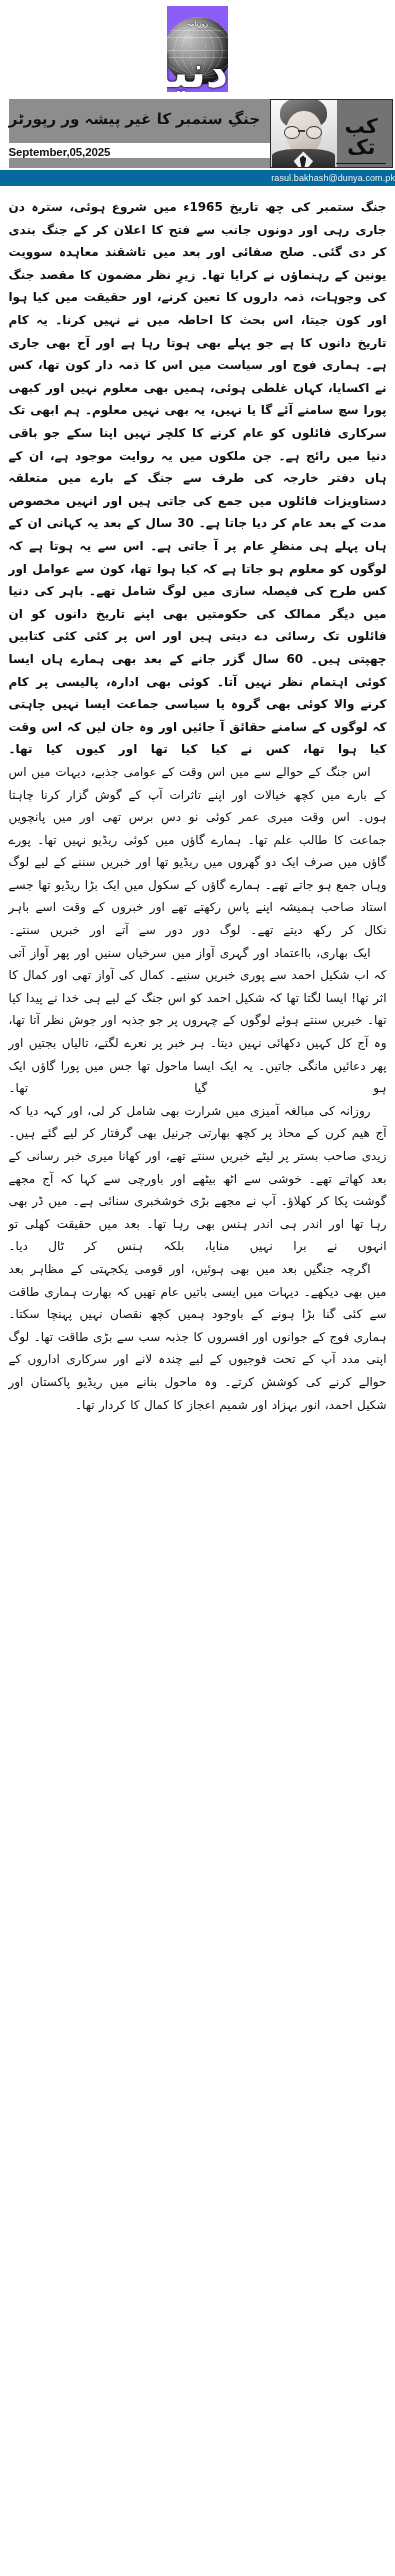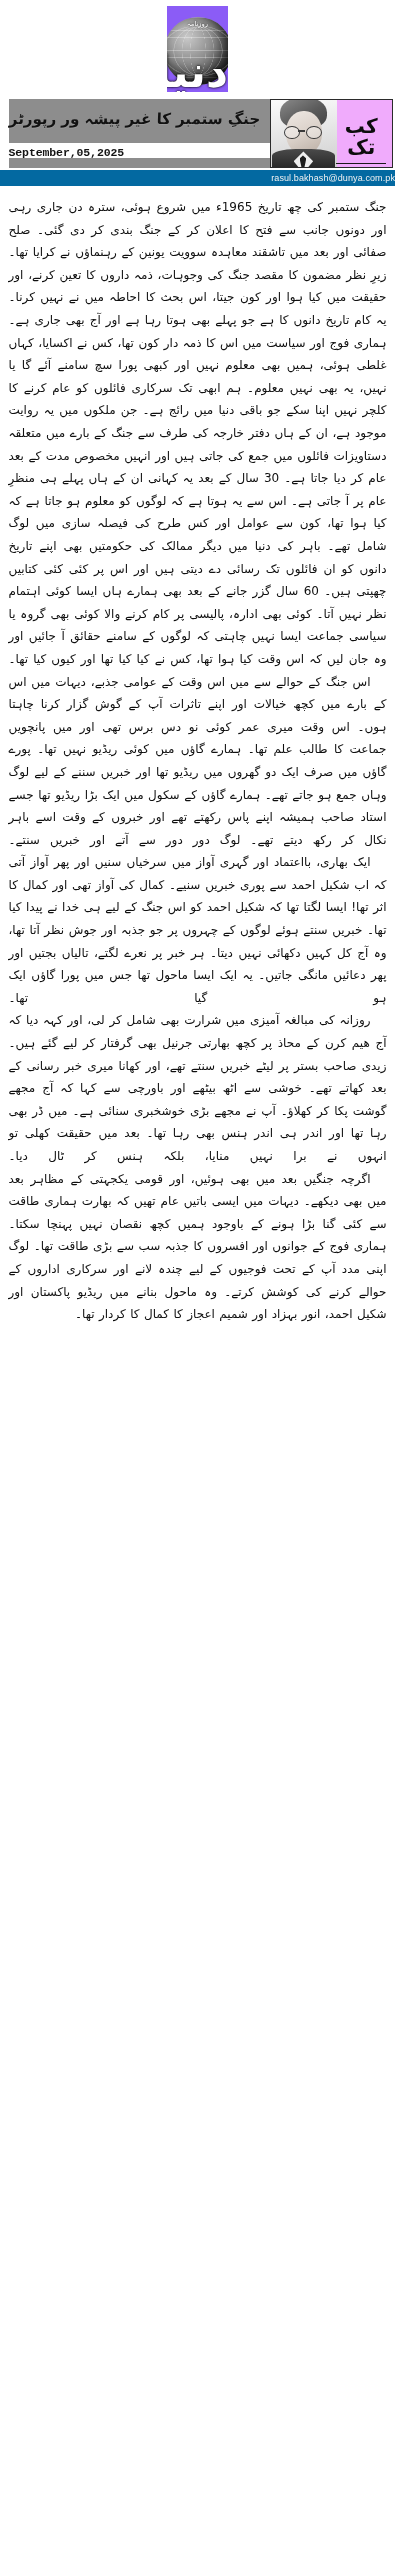--- a/index.html
+++ b/index.html
@@ -69,35 +69,35 @@
   }
   .headline{
     color:#121212; font-size:15px; font-weight:700;
     font-family:"DejaVu Sans", sans-serif;
     white-space:nowrap; line-height:1.25;
     transform:skewX(-2deg);
     text-shadow:0 0.6px 0 rgba(255,255,255,.10);
   }
   .date-line{
     position:absolute; left:8.5px; top:49px;
-    font-family:Liberation Mono, monospace;
+    font-family:Liberation Sans, sans-serif;
     font-size:11.5px; font-weight:700; color:#141414;
     direction:ltr; letter-spacing:-0.1px;
   }
   .band-lower{
     position:absolute; left:8.5px; top:61px;
     width:263px; height:9.7px;
     background:#8d8d8d;
   }
 
   
   .col-box{
     position:absolute; right:2.4px; top:2.4px;
     width:123px; height:69px;
-    background:#f0abfc;
+    background:#737373;
     border:0.6px solid #2b2b2b;
     box-sizing:border-box;
     overflow:hidden;
   }
   .col-left{
     position:absolute; right:2.4px; top:1.8px;
     width:56px; height:63px;
   }
   .col-title{
     font-family:"DejaVu Sans", sans-serif;
@@ -175,21 +175,21 @@
     line-height:22.6px;
     color:#101010;
     word-spacing:0.6px;
   }
   .article p{
     margin:0;
     text-indent:16px;
     text-align:justify;
     text-align-last:justify;
   }
-  .article p:first-child{ text-indent:0; }
+  .article p:first-child{ text-indent:0;font-weight:bold; }
   .article p.last{ text-align-last:right; }
 </style>
 </head>
 <body>
 
 <div class="masthead">
   <div class="logo-box">
     <div class="logo-globe"></div>
     <div class="logo-sub">روزنامہ</div>
     <div class="logo-word">دنیا</div>

